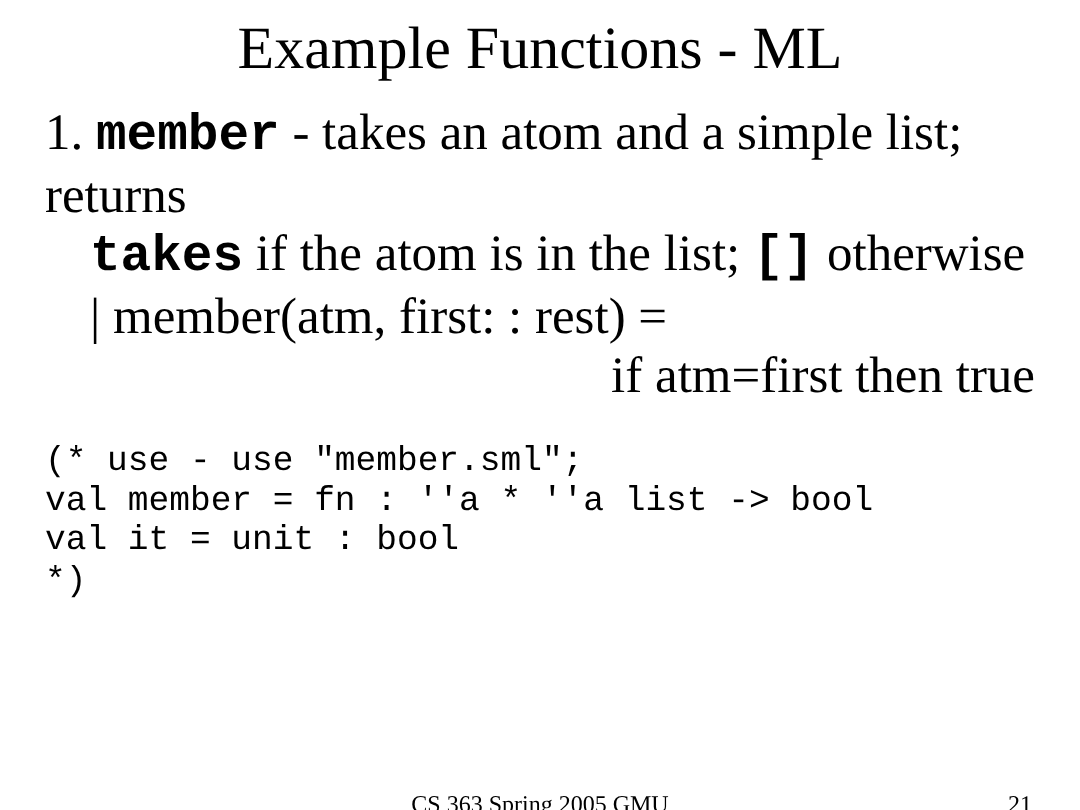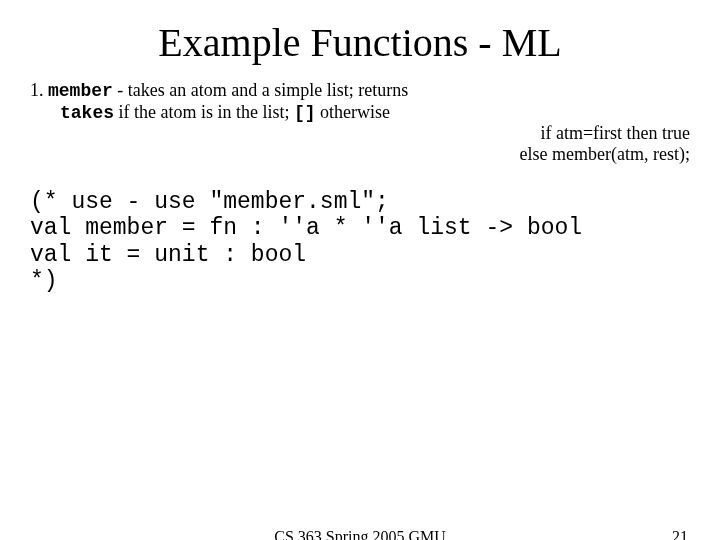--- a/index.html
+++ b/index.html
@@ -18,24 +18,23 @@
     box-sizing: border-box;
     width: 720px;
     height: 540px;
     position: relative;
   }
   .title {
     font-size: 40px;
     text-align: center;
     margin-bottom: 14px;
     font-weight: normal;
-    margin-top: 11px;
   }
   .body-text {
-    font-size: 18px;
+    font-size: 34px;
     line-height: 1.15;
   }
   .mono {
     font-family: "Courier New", Courier, monospace;
   }
   .bold {
     font-weight: bold;
   }
   .indent1 { padding-left: 30px; }
   .indent2 { padding-left: 125px; text-align: right; }
@@ -73,22 +72,22 @@
 
   <div class="body-text">
     <div>
       <span>1.</span>
       <span class="mono bold">member</span><span> - takes an atom and a simple list; returns </span>
     </div>
     <div class="indent1">
       <span class="mono bold">takes</span><span> if the atom is in the list; </span><span class="mono bold">[]</span><span> otherwise</span>
     </div>
 
+    <div class="indent1">|   member(atm, first: : rest) =</div>
     <div class="indent2">if atm=first then true</div>
-    <div class="indent2">else member(atm, rest);</div>
   </div>
 
   <div class="code-block"><div>(* use - use "member.sml";</div><div>val member = fn : ''a * ''a list -&gt; bool</div><div>val it = unit : bool</div><div>*)</div></div>
 
   <div class="footer">
     <div class="footer-center">CS 363 Spring 2005 GMU</div>
     <div class="footer-right">21</div>
   </div>
 
 </div>

